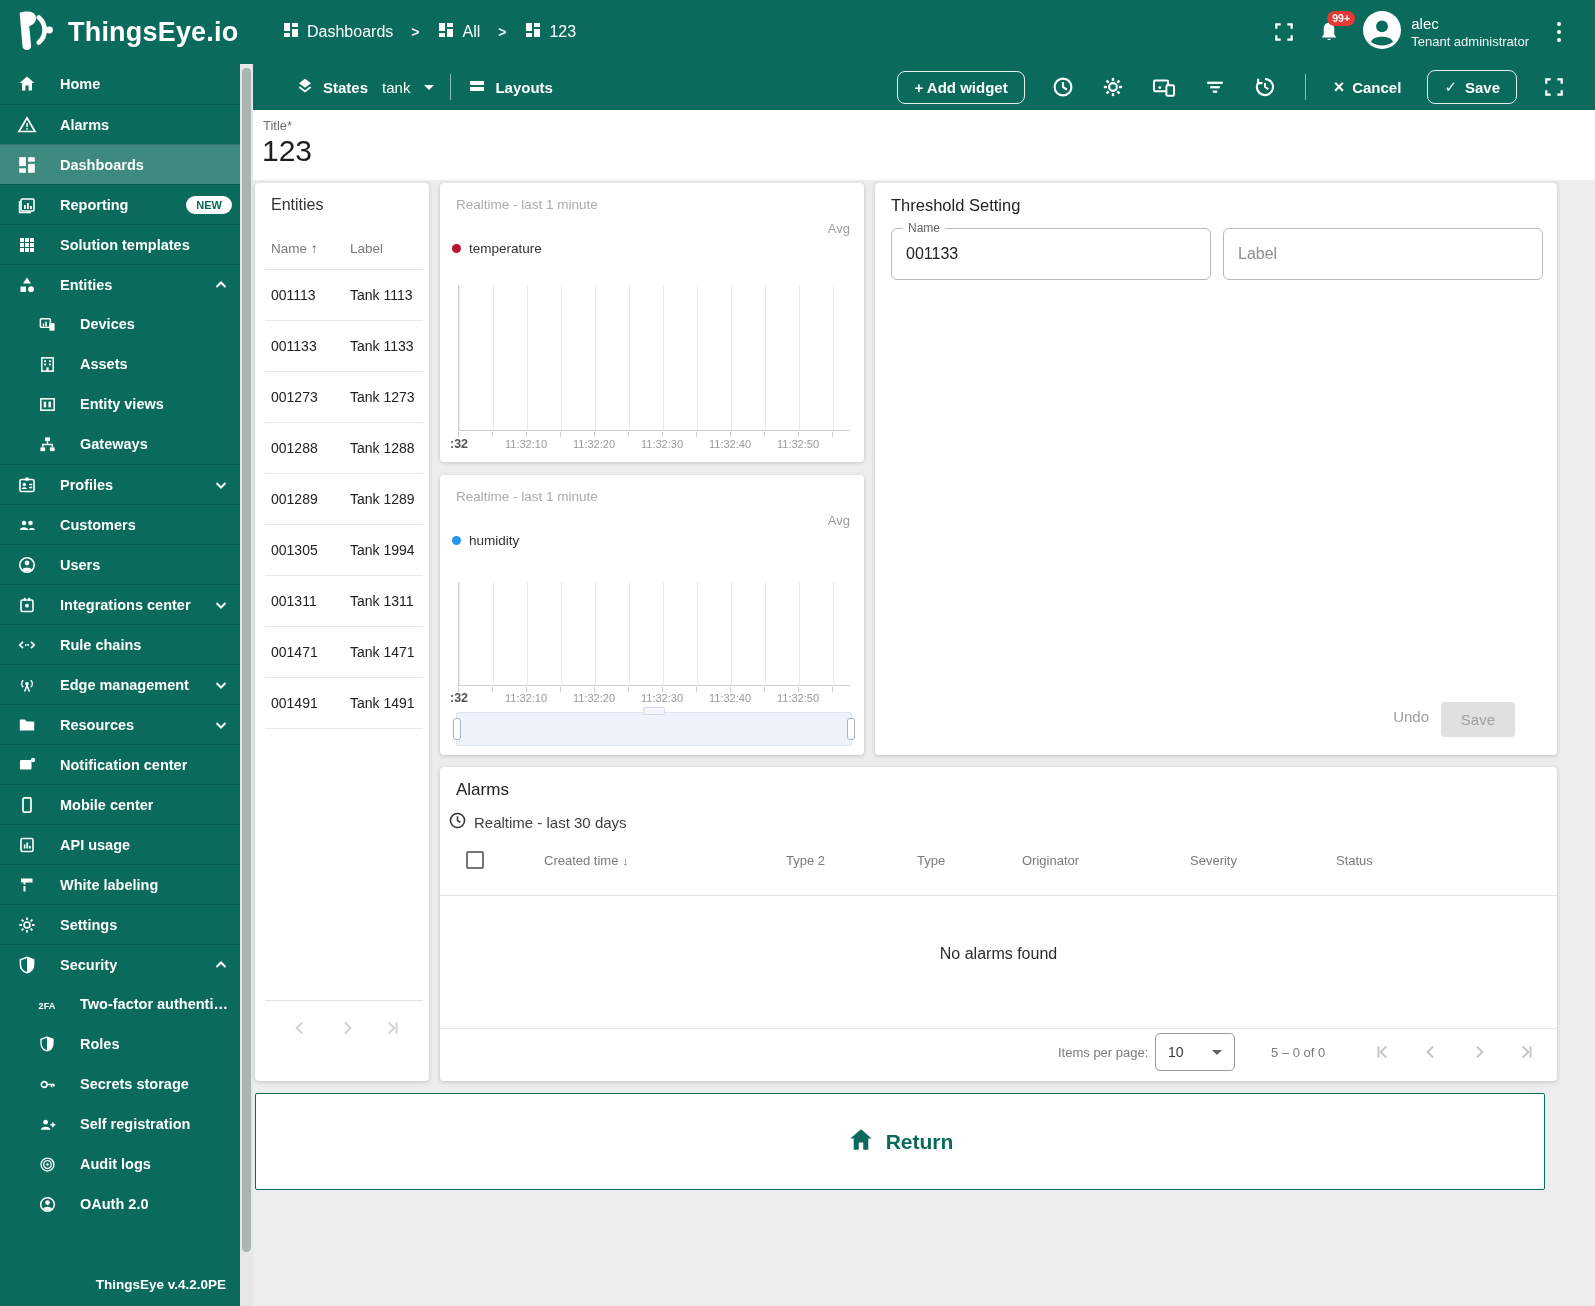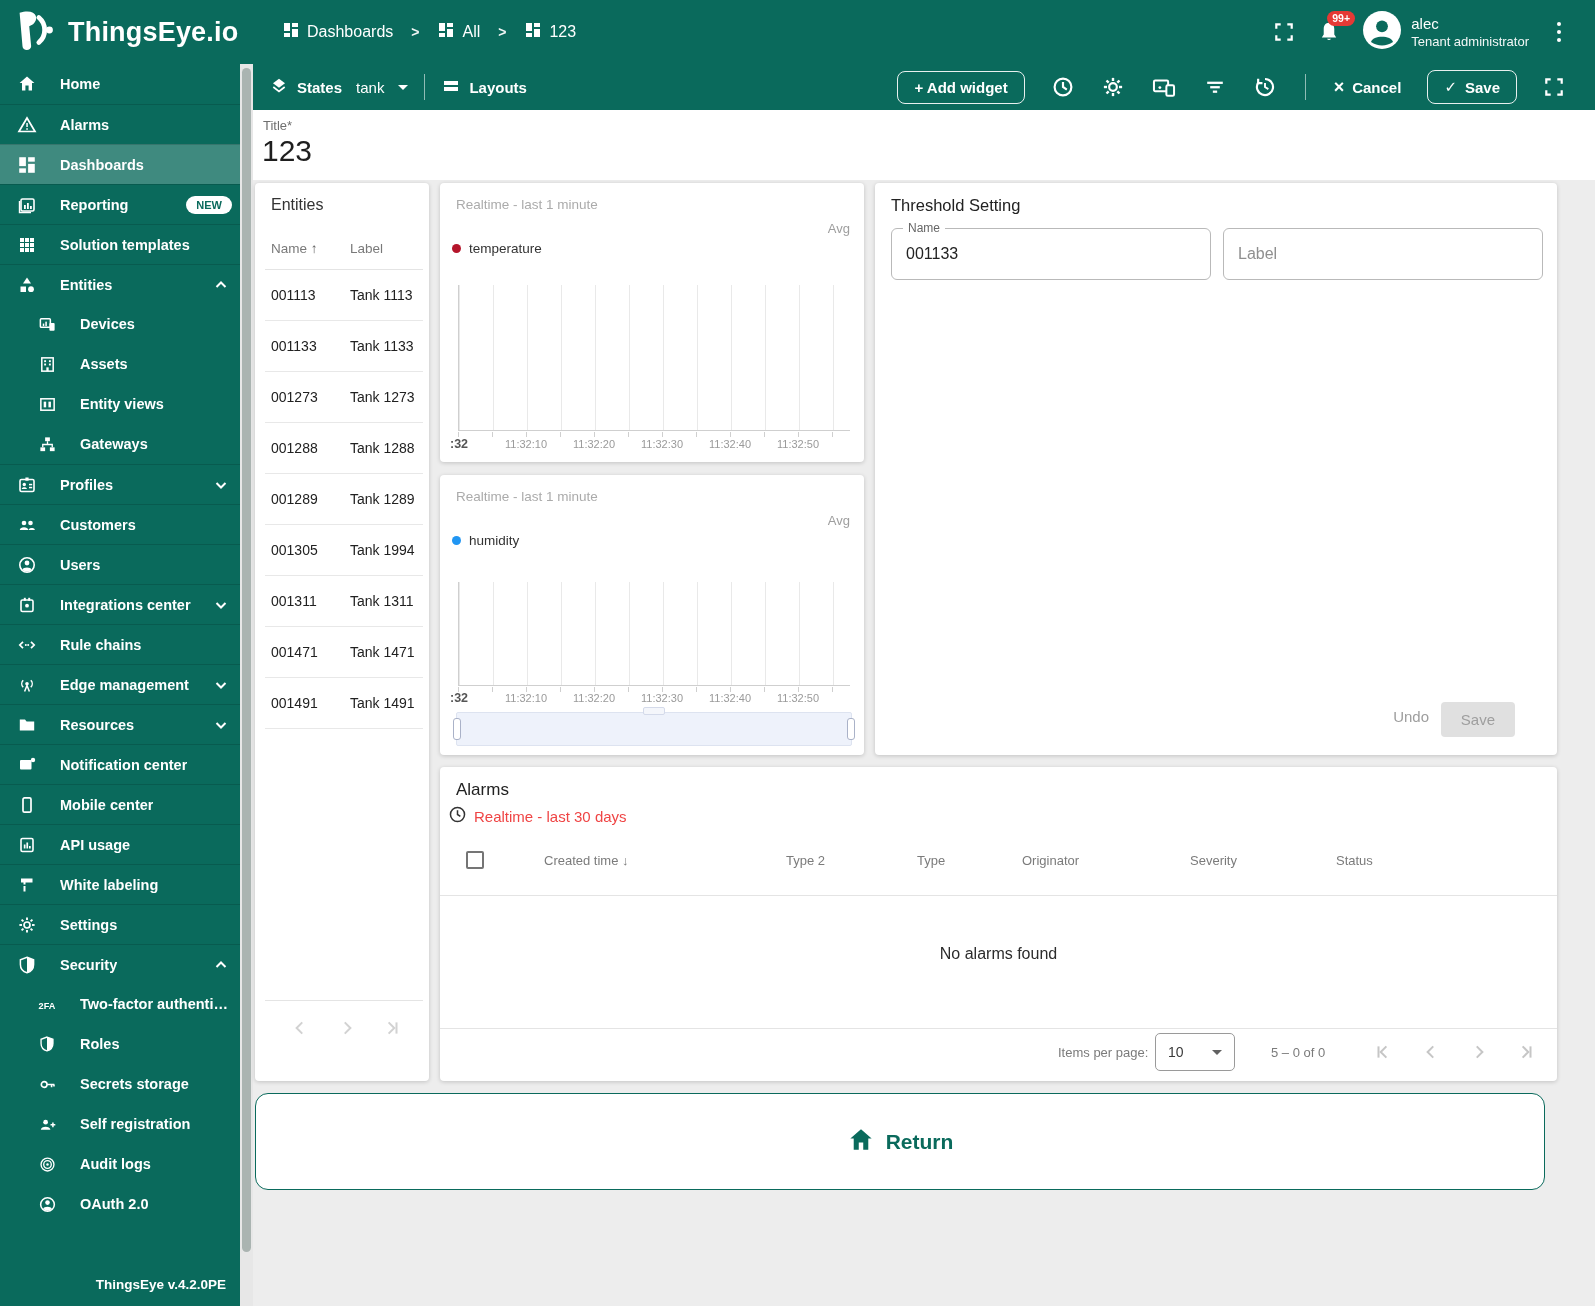--- a/index.html
+++ b/index.html
@@ -21,21 +21,21 @@
   .bell-wrap { position:relative; }
   .badge { position:absolute; top:-9px; left:10px; background:#e53935; color:#fff; font-size:10.5px; font-weight:700;
            border-radius:9px; padding:2px 5px; line-height:1; }
   .user-block { display:flex; align-items:center; gap:10px; }
   .user-name { font-size:15px; line-height:1.25; }
   .user-role { font-size:13px; opacity:.95; }
   .kebab { display:flex; flex-direction:column; gap:4px; padding:4px 6px; cursor:pointer; }
   .kebab i { width:4px; height:4px; border-radius:50%; background:#fff; display:block; }
 
   
-  .toolbar { position:absolute; left:253px; top:64px; right:0; height:46px; display:flex; align-items:center; color:#fff; padding-left:16px; }
+  .toolbar { position:absolute; left:253px; top:64px; right:0; height:46px; display:flex; align-items:center; color:#fff; padding-left:42px; }
   .tb-group { display:flex; align-items:center; gap:8px; font-size:15px; font-weight:600; cursor:pointer; }
   .tb-sep { width:1px; height:26px; background:rgba(255,255,255,.55); margin:0 16px; }
   .caret-w { width:0; height:0; border-left:5px solid transparent; border-right:5px solid transparent; border-top:5px solid #fff; margin-left:6px; }
   .tb-right { margin-left:auto; display:flex; align-items:center; gap:26px; padding-right:30px; }
   .btn-outline { display:flex; align-items:center; gap:8px; border:1px solid rgba(255,255,255,.9); border-radius:8px;
                  padding:7px 16px; font-size:15px; font-weight:600; cursor:pointer; }
   .btn-text { display:flex; align-items:center; gap:8px; font-size:15px; font-weight:600; cursor:pointer; }
   .tb-ic { cursor:pointer; display:flex; }
 
   
@@ -92,32 +92,32 @@
   .ti { position:absolute; width:320px; height:52px; border:1px solid #b9b9b9; border-radius:6px; background:#fff;
         font-size:16px; color:#222; padding:0 14px; outline:none; font-family:inherit; }
   .ti::placeholder { color:#8f8f8f; }
   .flabel { position:absolute; font-size:12px; color:#666; background:#fff; padding:0 5px; z-index:2; }
   .undo-btn { position:absolute; right:122px; bottom:22px; font-size:15px; color:#9e9e9e; font-weight:500; cursor:pointer; padding:8px 6px; }
   .save-gray { position:absolute; right:42px; bottom:18px; background:#e0e0e0; color:#9e9e9e; font-size:15px; font-weight:500;
                border-radius:4px; padding:9px 20px; cursor:pointer; border:none; font-family:inherit; }
 
   
   #alarms { left:440px; top:767px; width:1117px; height:314px; }
-  .al-sub { position:absolute; left:8px; top:38px; display:flex; align-items:center; gap:7px; font-size:15px; color:#ef4444; cursor:pointer; }
+  .al-sub { position:absolute; left:8px; top:44px; display:flex; align-items:center; gap:7px; font-size:15px; color:#404040; cursor:pointer; }
   .cb { position:absolute; left:26px; top:84px; width:18px; height:18px; border:2px solid #757575; border-radius:2px; cursor:pointer; }
   .al-col { position:absolute; top:86px; font-size:13px; font-weight:500; color:#7b7b7b; }
   .al-div { position:absolute; left:0; right:0; border-top:1px solid #e4e4e4; }
   .al-empty { position:absolute; left:0; right:0; top:178px; text-align:center; font-size:16px; color:#2c2c2c; }
   .al-foot { position:absolute; font-size:13px; color:#7b7b7b; }
   .ipp-select { position:absolute; left:715px; top:266px; width:80px; height:38px; border:1px solid #9a9a9a; border-radius:5px;
                 display:flex; align-items:center; padding:0 12px; font-size:14px; color:#3a3a3a; cursor:pointer; }
   .caret-g { width:0; height:0; border-left:5px solid transparent; border-right:5px solid transparent; border-top:5px solid #616161; margin-left:auto; }
 
   
-  #return { left:255px; top:1093px; width:1290px; height:97px; background:#fff; border:1px solid #0a6a5c; border-radius:13px;
+  #return { left:255px; top:1093px; width:1290px; height:97px; background:#fff; border:1px solid #0a6a5c; border-radius:2px;
             display:flex; align-items:center; justify-content:center; gap:11px; cursor:pointer; box-shadow:none; position:absolute; }
   .return-label { font-size:21px; font-weight:700; color:#0a6a5c; }
 </style>
 </head>
 <body>
 
 <div id="app">
 
   <div class="teal-top"></div>
 

